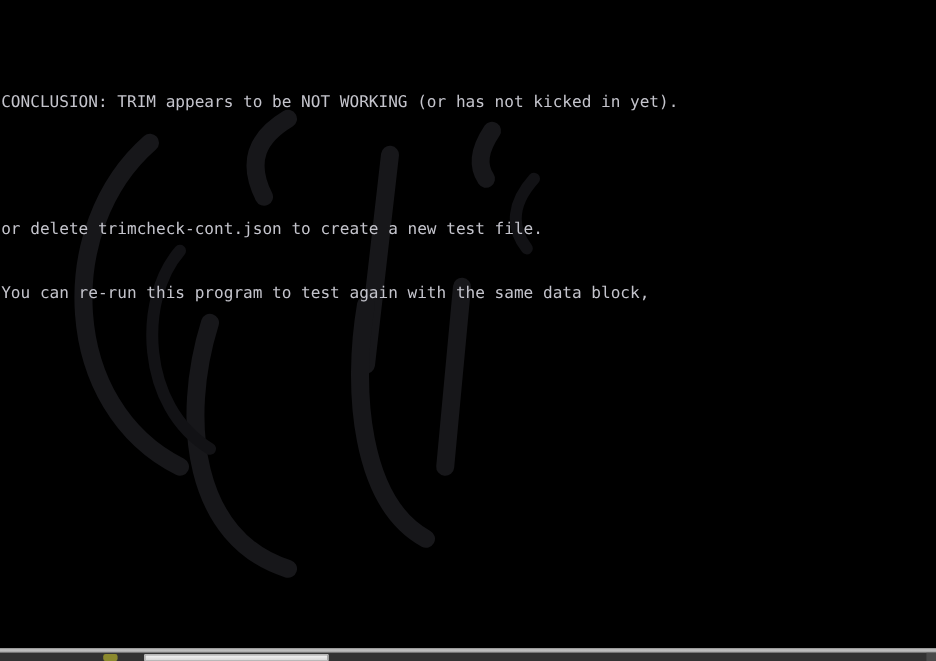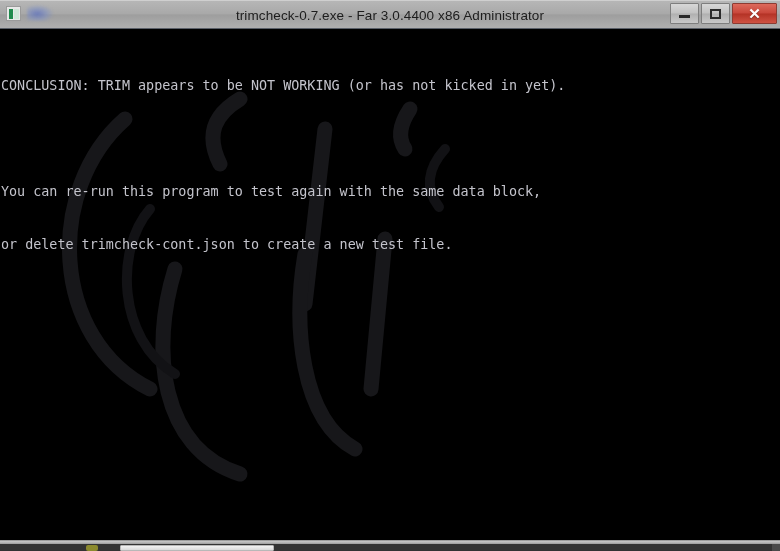--- a/index.html
+++ b/index.html
@@ -228,40 +228,20 @@
     width: 8px;
     height: 7px;
     background: #4a4a4a;
   }
 </style>
 </head>
 <body>
 
 <div id="window">
 
-  <div id="titlebar">
-    <div class="tb-icons">
-      <span class="app-icon"></span>
-      <span class="ghost-icon"></span>
-    </div>
-
-    <div id="title-text">trimcheck-0.7.exe - Far 3.0.4400 x86 Administrator</div>
-
-    <div class="tb-buttons">
-      <div class="tb-btn">
-        <span class="glyph-min"></span>
-      </div>
-      <div class="tb-btn">
-        <span class="glyph-max"></span>
-      </div>
-      <div class="tb-btn close">
-        <span class="glyph-close">✕</span>
-      </div>
-    </div>
-  </div>
 
   <div id="console">
 
     <svg id="watermark" viewBox="0 0 620 420" preserveAspectRatio="none">
       <g fill="none" stroke="#17171a" stroke-width="15" stroke-linecap="round">
         <path d="M 70 30 C -10 100, -5 250, 95 300"></path>
         <path d="M 185 10 C 160 25, 150 45, 165 75"></path>
         <path d="M 270 40 L 250 215"></path>
         <path d="M 355 20 C 345 35, 342 48, 350 60"></path>
         <path d="M 120 180 C 95 260, 105 360, 185 385"></path>
@@ -270,22 +250,22 @@
       </g>
       <g fill="none" stroke="#121215" stroke-width="10" stroke-linecap="round">
         <path d="M 95 120 C 60 160, 62 250, 120 285"></path>
         <path d="M 390 60 C 372 80, 370 100, 384 118"></path>
       </g>
     </svg>
 
     <div id="lines">
       <div class="line">CONCLUSION: TRIM appears to be NOT WORKING (or has not kicked in yet).</div>
       <div class="line"></div>
+      <div class="line">or delete trimcheck-cont.json to create a new test file.</div>
       <div class="line">You can re-run this program to test again with the same data block,</div>
-      <div class="line">or delete trimcheck-cont.json to create a new test file.</div>
       <div class="line"></div>
       <div class="line"></div>
       <div class="line"></div>
       
       
       
       
       
       
       

